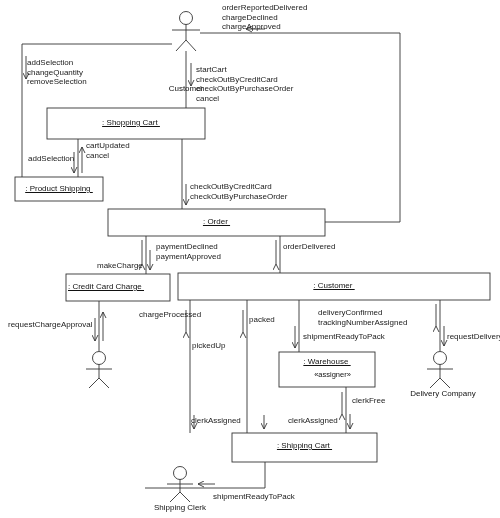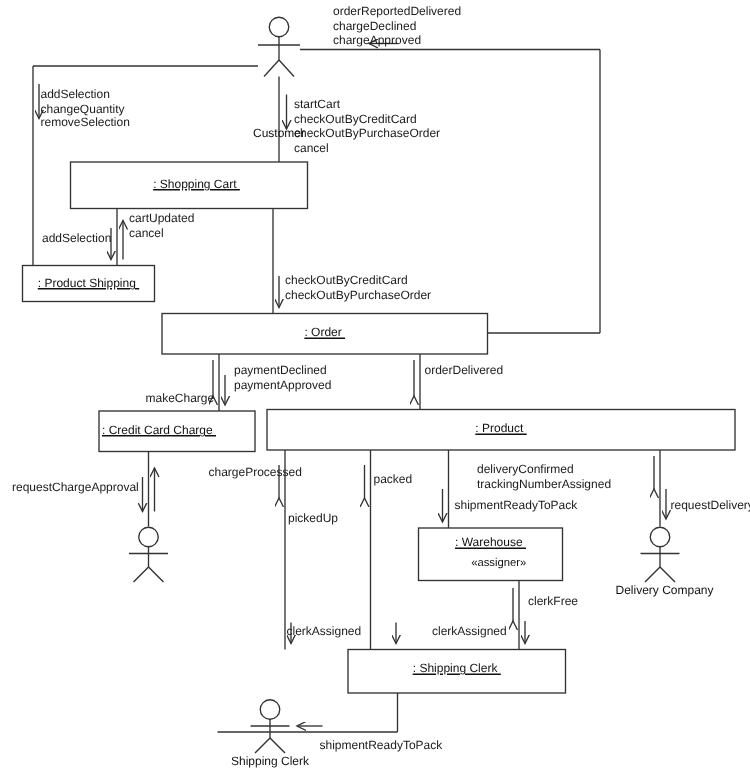--- a/index.html
+++ b/index.html
@@ -202,26 +202,26 @@
   </svg>
 
   <div class="obj-title" style="left:61px; top:118px; width:140px;">: Shopping Cart </div>
 
   <div class="obj-title" style="left:15px; top:184px; width:88px;">: Product Shipping </div>
 
   <div class="obj-title" style="left:108px; top:217px; width:217px;">: Order </div>
 
   <div class="obj-title" style="left:66px; top:282px; width:80px;">: Credit Card Charge </div>
 
-  <div class="obj-title" style="left:178px; top:281px; width:312px;">: Product </div>
+  <div class="obj-title" style="left:178px; top:281px; width:312px;">: Customer </div>
 
   <div class="obj-title" style="left:279px; top:357px; width:96px;">: Warehouse </div>
   <div class="stereo" style="left:279px; top:370px; width:107px;">«assigner»</div>
 
-  <div class="obj-title" style="left:232px; top:441px; width:145px;">: Shipping Clerk </div>
+  <div class="obj-title" style="left:232px; top:441px; width:145px;">: Shipping Cart </div>
 
   <div class="actor-label" style="left:136px; top:52px; width:100px;margin-top:32px;">Customer</div>
 
 
   <div class="actor-label" style="left:388px; top:389px; width:110px;">Delivery Company</div>
 
   <div class="actor-label" style="left:130px; top:503px; width:100px;">Shipping Clerk</div>
 
   <div class="msg" style="left:222px; top:3px;">orderReportedDelivered
 chargeDeclined

